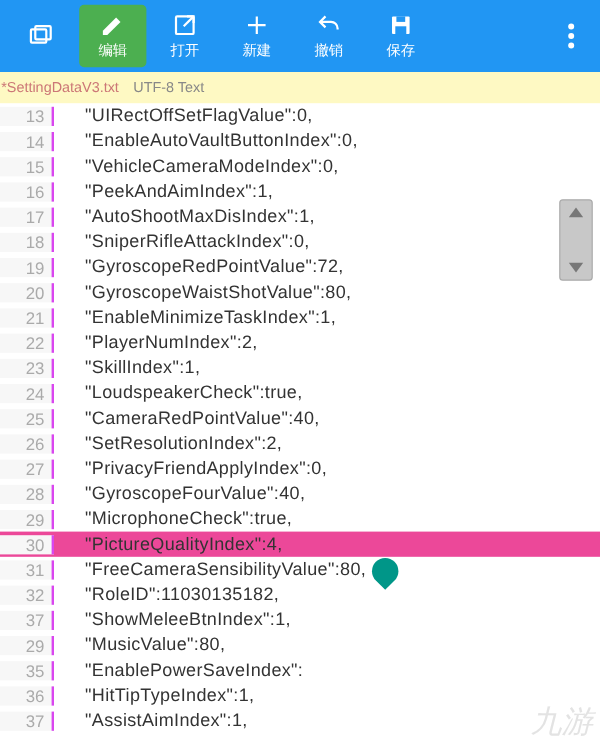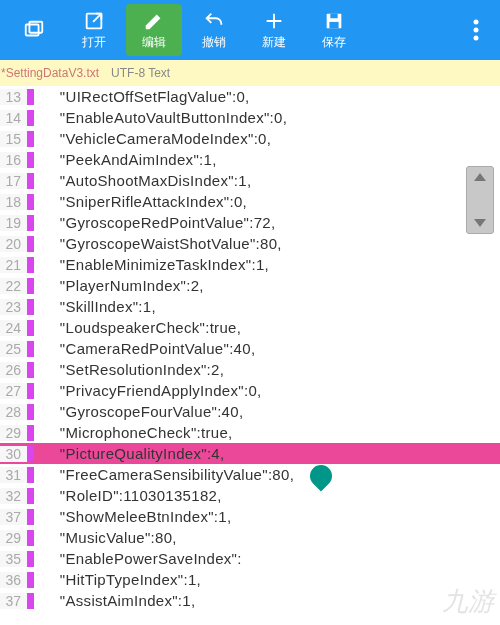--- a/index.html
+++ b/index.html
@@ -10,65 +10,65 @@
 .tb-btn svg{width:22px;height:22px;fill:none;stroke:#fff;stroke-width:2}
 .tb-label{margin-top:2px;font-size:12px}
 .tb-menu{margin-left:auto;width:40px;display:flex;align-items:center;justify-content:center;cursor:pointer}
 .tb-menu svg{width:6px;height:24px;fill:#fff}
 .tabbar{height:26px;background:#fef9c3;display:flex;align-items:center;font-size:12px;color:#666;padding-left:1px}
 .tab{color:#c77;margin-right:12px}
 .enc{color:#888}
 .editor{position:relative;height:539px;overflow:hidden}
 .line{display:flex;align-items:center;height:21px;font-family:"Courier New",monospace;font-size:15px;white-space:pre}
 .line.hl{background:#ec4899}
-.gut{width:34px;text-align:right;padding-right:6px;color:#aaa;background:#f7f7f7;border-right:7px solid #d946ef;font-size:14px}
+.gut{width:45px;text-align:right;padding-right:6px;color:#aaa;background:#f7f7f7;border-right:2px solid #d946ef;font-size:14px}
 .code{padding-left:8px;color:#333;letter-spacing:0.3px}
 .scroll{position:absolute;right:6px;top:80px;width:28px;height:68px;background:#c8c8c8;border:1px solid #aaa;border-radius:3px;display:flex;flex-direction:column;justify-content:space-between;align-items:center;padding:6px 0}
 .scroll div{width:0;height:0;border-left:6px solid transparent;border-right:6px solid transparent}
 .scroll .up{border-bottom:8px solid #777}
 .scroll .dn{border-top:8px solid #777}
 .cursor{position:absolute;left:310px;top:379px;width:22px;height:22px;background:#009688;border-radius:50% 50% 50% 0;transform:rotate(-45deg)}
 .wm{position:absolute;right:6px;bottom:6px;font-size:26px;font-style:italic;font-weight:normal;color:#ddd;opacity:.8;text-shadow:1px 1px 0 #fff}
 </style>
 </head>
 <body>
 
 <div class="toolbar">
   <div class="tb-btn">
     <svg viewBox="0 0 24 24">
         <rect x="3" y="6" width="14" height="12" rx="1"></rect>
         <rect x="7" y="3" width="14" height="12" rx="1"></rect>
       </svg>
   </div>
+  <div class="tb-btn active">
+    <svg viewBox="0 0 24 24">
+        <path d="M3 17l12-12 4 4-12 12H3v-4z" fill="#fff" stroke="none"></path>
+      </svg>
+    <span class="tb-label">编辑</span>
+  </div>
   <div class="tb-btn">
     <svg viewBox="0 0 24 24">
         <rect x="4" y="4" width="16" height="16" rx="1"></rect>
         <path d="M14 4l6 0 0 6"></path>
         <path d="M20 4l-9 9"></path>
       </svg>
     <span class="tb-label">打开</span>
   </div>
-  <div class="tb-btn active">
+  <div class="tb-btn">
     <svg viewBox="0 0 24 24">
-        <path d="M3 17l12-12 4 4-12 12H3v-4z" fill="#fff" stroke="none"></path>
+        <path d="M12 4v16M4 12h16"></path>
       </svg>
-    <span class="tb-label">编辑</span>
+    <span class="tb-label">新建</span>
   </div>
   <div class="tb-btn">
     <svg viewBox="0 0 24 24">
         <path d="M9 14l-5-5 5-5"></path>
         <path d="M4 9h10a6 6 0 016 6v1"></path>
       </svg>
     <span class="tb-label">撤销</span>
-  </div>
-  <div class="tb-btn">
-    <svg viewBox="0 0 24 24">
-        <path d="M12 4v16M4 12h16"></path>
-      </svg>
-    <span class="tb-label">新建</span>
   </div>
   <div class="tb-btn">
     <svg viewBox="0 0 24 24">
         <rect x="4" y="4" width="16" height="16" rx="1" fill="#fff" stroke="none"></rect>
         <rect x="8" y="4" width="8" height="5" fill="#2196f3" stroke="none"></rect>
         <rect x="7" y="13" width="10" height="7" fill="#2196f3" stroke="none"></rect>
       </svg>
     <span class="tb-label">保存</span>
   </div>
   <div class="tb-menu">

